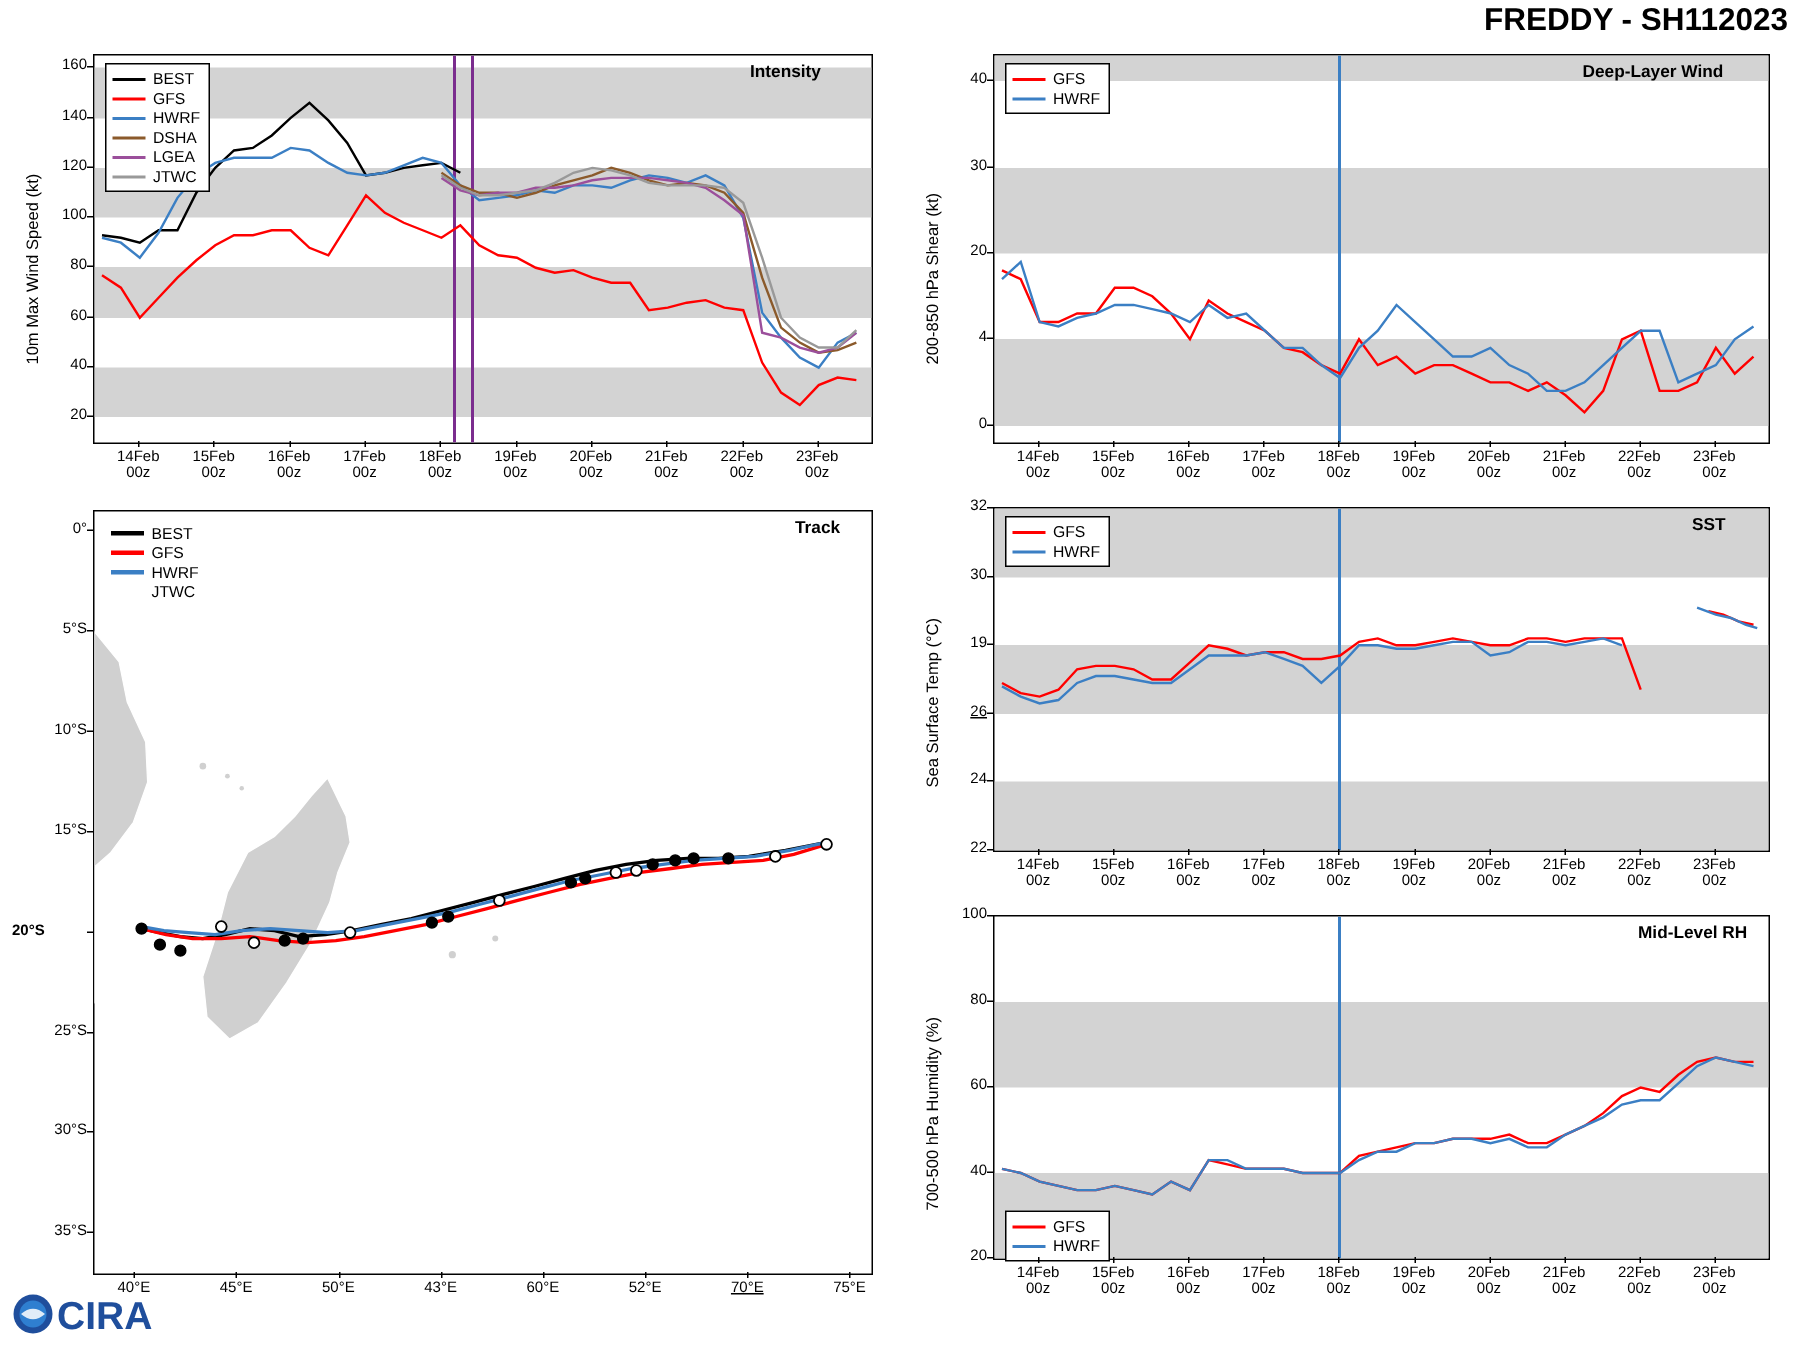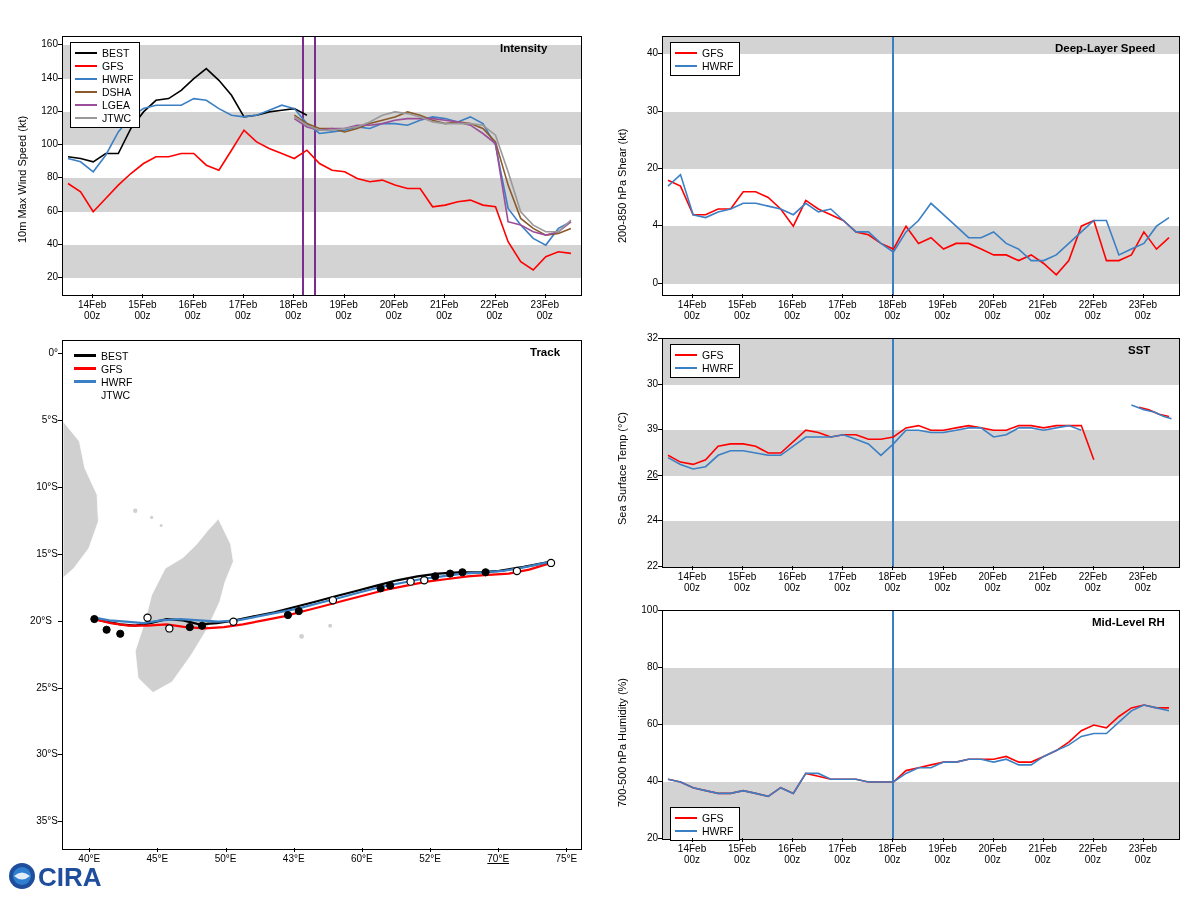--- a/index.html
+++ b/index.html
@@ -26,20 +26,21 @@
   .lg-txt{font-size:10.5px;}
   .tickmark{position:absolute;background:#000;}
   .vline{position:absolute;width:2px;}
   .logo{position:absolute;left:8px;bottom:4px;width:96px;height:40px;}
   .cira-text{font-family:"Liberation Sans",sans-serif;font-weight:bold;}
 </style>
 </head>
 <body>
 
 <div class="hdr">
+  <div class="hdr-right">FREDDY - SH112023</div>
 </div>
 
 <div class="panel" style="left:0;top:28px;width:600px;height:300px;">
   <div class="plotbox" id="box-intensity" style="left:62px;top:8px;width:520px;height:260px;">
       <div class="band" style="top: 208.065px; height: 33.2903px;"></div>
       <div class="band" style="top: 141.484px; height: 33.2903px;"></div>
       <div class="band" style="top: 74.9032px; height: 33.2903px;"></div>
       <div class="band" style="top: 8.32258px; height: 33.2903px;"></div>
       <div class="vline" style="left: 239.392px; top: 0px; height: 258px; background: rgb(123, 45, 142);"></div>
       <div class="vline" style="left: 251.462px; top: 0px; height: 258px; background: rgb(123, 45, 142);"></div>
@@ -132,21 +133,21 @@
   <div class="plotbox" id="box-shear" style="left:62px;top:8px;width:518px;height:260px;">
       <div class="band" style="top: 189.2px; height: 57.3333px;"></div>
       <div class="band" style="top: 74.5333px; height: 57.3333px;"></div>
       <div class="band" style="top: 0px; height: 17.2px;"></div>
       <div class="vline" style="left: 229.447px; top: 0px; height: 258px; background: rgb(59, 127, 196);"></div>
       <svg class="data" width="516" height="258">
         <polyline points="5.0,143.3 17.5,149.1 30.1,177.7 42.6,177.7 55.1,172.0 67.6,172.0 80.2,154.8 92.7,154.8 105.2,160.5 117.7,172.0 130.3,189.2 142.8,163.4 155.3,172.0 167.8,177.7 180.3,183.5 192.9,194.9 205.4,197.8 217.9,206.4 230.4,212.1 243.0,189.2 255.5,206.4 268.0,200.7 280.5,212.1 293.1,206.4 305.6,206.4 318.1,212.1 330.6,217.9 343.2,217.9 355.7,223.6 368.2,217.9 380.7,226.5 393.3,237.9 405.8,223.6 418.3,189.2 430.8,183.5 443.4,223.6 455.9,223.6 468.4,217.9 480.9,194.9 493.5,212.1 506.0,200.7" fill="none" stroke="#ff0000" stroke-width="1.6"></polyline>
         <polyline points="5.0,149.1 17.5,137.6 30.1,177.7 42.6,180.6 55.1,174.9 67.6,172.0 80.2,166.3 92.7,166.3 105.2,169.1 117.7,172.0 130.3,177.7 142.8,166.3 155.3,174.9 167.8,172.0 180.3,183.5 192.9,194.9 205.4,194.9 217.9,206.4 230.4,215.0 243.0,194.9 255.5,183.5 268.0,166.3 280.5,177.7 293.1,189.2 305.6,200.7 318.1,200.7 330.6,194.9 343.2,206.4 355.7,212.1 368.2,223.6 380.7,223.6 393.3,217.9 405.8,206.4 418.3,194.9 430.8,183.5 443.4,183.5 455.9,217.9 468.4,212.1 480.9,206.4 493.5,189.2 506.0,180.6" fill="none" stroke="#3b7fc4" stroke-width="1.6"></polyline>
       </svg>
     </div>
-  <div class="ptitle" style="left:455px;top:14px;">Deep-Layer Speed</div>
+  <div class="ptitle" style="left:455px;top:14px;">Deep-Layer Wind</div>
   <div class="ylab" style="left:16px;top:215px;">200-850 hPa Shear (kt)</div>
   <div class="legend" style="left:70px;top:14px;">
     <div class="lg-row">
         <span class="lg-line" style="border-top-color:#ff0000"></span>
         <span class="lg-txt">GFS</span>
       </div>
     <div class="lg-row">
         <span class="lg-line" style="border-top-color:#3b7fc4"></span>
         <span class="lg-txt">HWRF</span>
       </div>
@@ -217,21 +218,21 @@
         <span class="lg-line" style="border-top-color:#3b7fc4"></span>
         <span class="lg-txt">HWRF</span>
       </div>
   </div>
 <div class="tick" style="left: 34px; width: 24px; text-align: right; top: 230px;">22</div>
     <div class="tickmark" style="left: 58px; top: 236px; width: 4px; height: 1px;"></div>
     <div class="tick" style="left: 34px; width: 24px; text-align: right; top: 184.4px;">24</div>
     <div class="tickmark" style="left: 58px; top: 190.4px; width: 4px; height: 1px;"></div>
     <div class="tick" style="left: 34px; width: 24px; text-align: right; top: 138.8px; text-decoration: underline;">26</div>
     <div class="tickmark" style="left: 58px; top: 144.8px; width: 4px; height: 1px;"></div>
-    <div class="tick" style="left: 34px; width: 24px; text-align: right; top: 93.2px;">39</div>
+    <div class="tick" style="left: 34px; width: 24px; text-align: right; top: 93.2px;">19</div>
     <div class="tickmark" style="left: 58px; top: 99.2px; width: 4px; height: 1px;"></div>
     <div class="tick" style="left: 34px; width: 24px; text-align: right; top: 47.6px;">30</div>
     <div class="tickmark" style="left: 58px; top: 53.6px; width: 4px; height: 1px;"></div>
     <div class="tick" style="left: 34px; width: 24px; text-align: right; top: 2px;">32</div>
     <div class="tickmark" style="left: 58px; top: 8px; width: 4px; height: 1px;"></div>
     <div class="xtick" style="left: 65.0583px; width: 54px; top: 241px;">14Feb
 00z</div>
     <div class="tickmark" style="left: 92.0583px; top: 236px; width: 1px; height: 4px;"></div>
     <div class="xtick" style="left: 115.155px; width: 54px; top: 241px;">15Feb
 00z</div>
@@ -383,21 +384,21 @@
       </div>
   </div>
 <div class="tick" style="left: 24px; width: 34px; text-align: right; top: 19.3684px;">0°</div>
     <div class="tickmark" style="left: 58px; top: 25.3684px; width: 4px; height: 1px;"></div>
     <div class="tick" style="left: 24px; width: 34px; text-align: right; top: 86.2105px;">5°S</div>
     <div class="tickmark" style="left: 58px; top: 92.2105px; width: 4px; height: 1px;"></div>
     <div class="tick" style="left: 24px; width: 34px; text-align: right; top: 153.053px;">10°S</div>
     <div class="tickmark" style="left: 58px; top: 159.053px; width: 4px; height: 1px;"></div>
     <div class="tick" style="left: 24px; width: 34px; text-align: right; top: 219.895px;">15°S</div>
     <div class="tickmark" style="left: 58px; top: 225.895px; width: 4px; height: 1px;"></div>
-    <div class="tick" style="left: 24px; width: 34px; text-align: center; top: 286.737px;">20°S</div>
+    <div class="tick" style="left: 8px; width: 34px; text-align: left; top: 286.737px; font-weight: bold;">20°S</div>
     <div class="tickmark" style="left: 58px; top: 292.737px; width: 4px; height: 1px;"></div>
     <div class="tick" style="left: 24px; width: 34px; text-align: right; top: 353.579px;">25°S</div>
     <div class="tickmark" style="left: 58px; top: 359.579px; width: 4px; height: 1px;"></div>
     <div class="tick" style="left: 24px; width: 34px; text-align: right; top: 420.421px;">30°S</div>
     <div class="tickmark" style="left: 58px; top: 426.421px; width: 4px; height: 1px;"></div>
     <div class="tick" style="left: 24px; width: 34px; text-align: right; top: 487.263px;">35°S</div>
     <div class="tickmark" style="left: 58px; top: 493.263px; width: 4px; height: 1px;"></div>
     <div class="xtick" style="left: 64.2632px; width: 50px; top: 525px;">40°E</div>
     <div class="tickmark" style="left: 89.2632px; top: 520px; width: 1px; height: 4px;"></div>
     <div class="xtick" style="left: 132.421px; width: 50px; top: 525px;">45°E</div>

